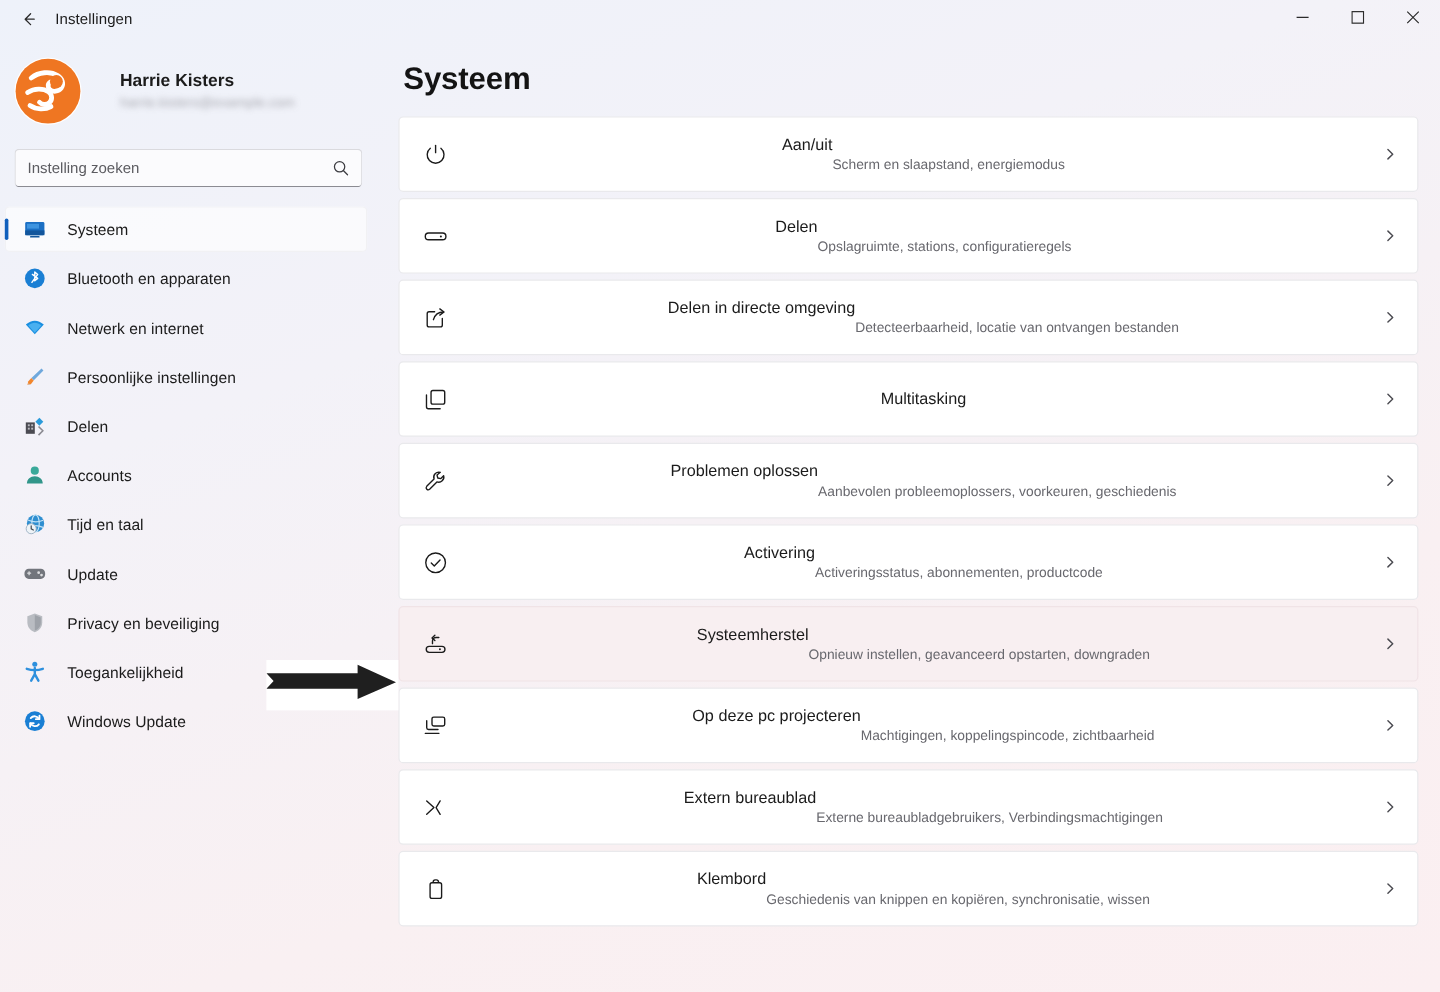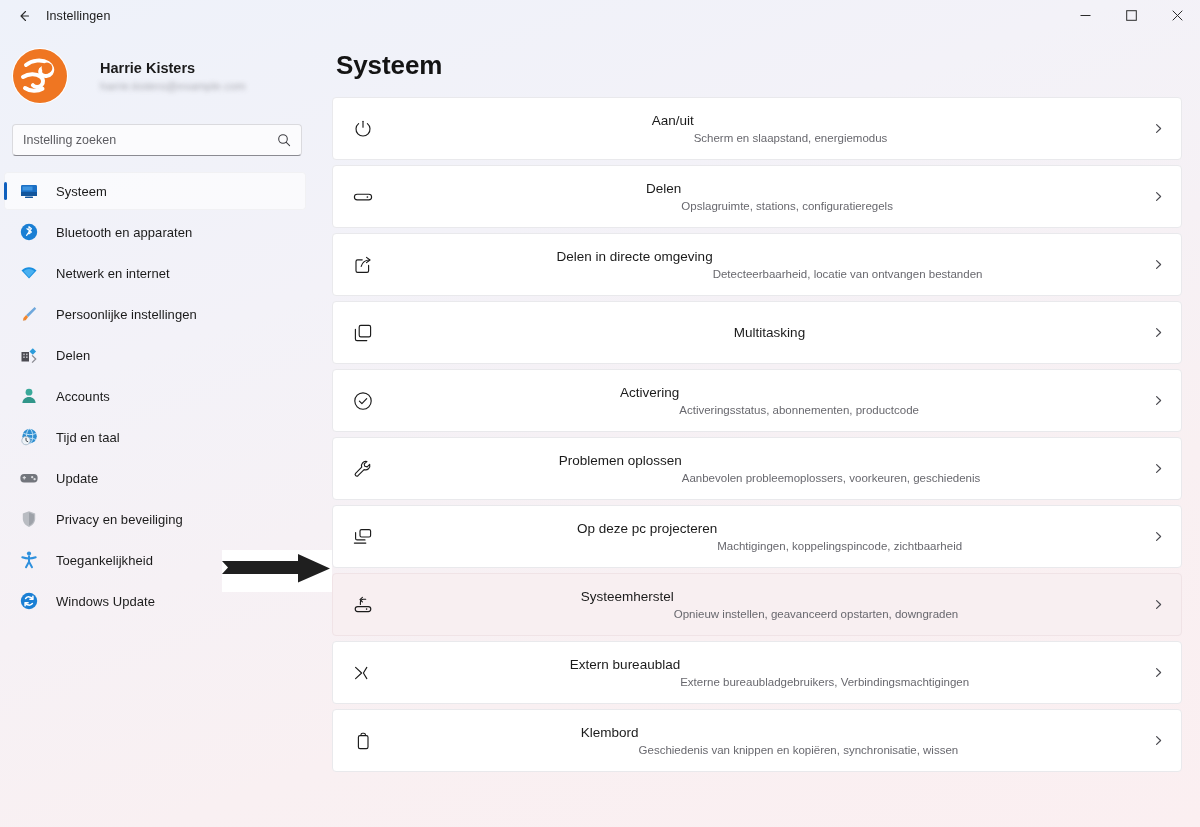--- a/index.html
+++ b/index.html
@@ -547,83 +547,83 @@
           <span class="chevron">
             <svg width="13" height="13" viewBox="0 0 13 13" fill="none">
                 <path d="M4.6 2.6l4 3.9-4 3.9" stroke="#4a4a50" stroke-width="1.2" stroke-linecap="round" stroke-linejoin="round"></path>
               </svg>
           </span>
         </div>
 
         <div class="card">
           <span class="card-icon">
             <svg width="22" height="22" viewBox="0 0 22 22" fill="none">
+              <path d="M14.9 3.6a4.3 4.3 0 0 0-5.2 5.6L3.6 15.3a1.7 1.7 0 0 0 2.4 2.4l6.1-6.1a4.3 4.3 0 0 0 5.6-5.2l-2.5 2.5-2.4-.6-.6-2.4 2.7-2.3z" stroke="#1b1b1b" stroke-width="1.15" stroke-linejoin="round"></path>
+            </svg>
+          </span>
+          <span class="card-text">
+            <span class="card-title">Problemen oplossen</span>
+            <span class="card-sub">Aanbevolen probleemoplossers, voorkeuren, geschiedenis</span>
+          </span>
+          <span class="chevron">
+            <svg width="13" height="13" viewBox="0 0 13 13" fill="none">
+                <path d="M4.6 2.6l4 3.9-4 3.9" stroke="#4a4a50" stroke-width="1.2" stroke-linecap="round" stroke-linejoin="round"></path>
+              </svg>
+          </span>
+        </div>
+
+        <div class="card">
+          <span class="card-icon">
+            <svg width="22" height="22" viewBox="0 0 22 22" fill="none">
               <circle cx="11" cy="11" r="8.2" stroke="#1b1b1b" stroke-width="1.15"></circle>
               <path d="M7.4 11.2l2.5 2.5 4.8-5.1" stroke="#1b1b1b" stroke-width="1.15" stroke-linecap="round" stroke-linejoin="round"></path>
             </svg>
           </span>
           <span class="card-text">
             <span class="card-title">Activering</span>
             <span class="card-sub">Activeringsstatus, abonnementen, productcode</span>
-          </span>
-          <span class="chevron">
-            <svg width="13" height="13" viewBox="0 0 13 13" fill="none">
-                <path d="M4.6 2.6l4 3.9-4 3.9" stroke="#4a4a50" stroke-width="1.2" stroke-linecap="round" stroke-linejoin="round"></path>
-              </svg>
-          </span>
-        </div>
-
-        <div class="card">
-          <span class="card-icon">
-            <svg width="22" height="22" viewBox="0 0 22 22" fill="none">
-              <path d="M14.9 3.6a4.3 4.3 0 0 0-5.2 5.6L3.6 15.3a1.7 1.7 0 0 0 2.4 2.4l6.1-6.1a4.3 4.3 0 0 0 5.6-5.2l-2.5 2.5-2.4-.6-.6-2.4 2.7-2.3z" stroke="#1b1b1b" stroke-width="1.15" stroke-linejoin="round"></path>
-            </svg>
-          </span>
-          <span class="card-text">
-            <span class="card-title">Problemen oplossen</span>
-            <span class="card-sub">Aanbevolen probleemoplossers, voorkeuren, geschiedenis</span>
-          </span>
-          <span class="chevron">
-            <svg width="13" height="13" viewBox="0 0 13 13" fill="none">
-                <path d="M4.6 2.6l4 3.9-4 3.9" stroke="#4a4a50" stroke-width="1.2" stroke-linecap="round" stroke-linejoin="round"></path>
-              </svg>
-          </span>
-        </div>
-
-        <div class="card">
-          <span class="card-icon">
-            <svg width="22" height="22" viewBox="0 0 22 22" fill="none">
-              <rect x="8" y="3.6" width="10.6" height="7.4" rx="1.5" stroke="#1b1b1b" stroke-width="1.15"></rect>
-              <path d="M13 13.9H5.1a1.5 1.5 0 0 1-1.5-1.5V6.6" stroke="#1b1b1b" stroke-width="1.15" stroke-linecap="round"></path>
-              <path d="M2.4 17.1h11.4" stroke="#1b1b1b" stroke-width="1.15" stroke-linecap="round"></path>
-            </svg>
-          </span>
-          <span class="card-text">
-            <span class="card-title">Op deze pc projecteren</span>
-            <span class="card-sub">Machtigingen, koppelingspincode, zichtbaarheid</span>
           </span>
           <span class="chevron">
             <svg width="13" height="13" viewBox="0 0 13 13" fill="none">
                 <path d="M4.6 2.6l4 3.9-4 3.9" stroke="#4a4a50" stroke-width="1.2" stroke-linecap="round" stroke-linejoin="round"></path>
               </svg>
           </span>
         </div>
 
         <div class="card highlight">
           <span class="card-icon">
             <svg width="22" height="22" viewBox="0 0 22 22" fill="none">
               <rect x="3.2" y="12.6" width="15.6" height="5" rx="2.5" stroke="#1b1b1b" stroke-width="1.15"></rect>
               <circle cx="14.6" cy="15.1" r=".8" fill="#1b1b1b"></circle>
               <path d="M8.4 10.4V8.2a3 3 0 0 1 3-3h2.3" stroke="#1b1b1b" stroke-width="1.15" stroke-linecap="round"></path>
               <path d="M10.4 3.4L8 5.6l2.4 2.2" stroke="#1b1b1b" stroke-width="1.15" stroke-linecap="round" stroke-linejoin="round"></path>
             </svg>
           </span>
           <span class="card-text">
             <span class="card-title">Systeemherstel</span>
             <span class="card-sub">Opnieuw instellen, geavanceerd opstarten, downgraden</span>
+          </span>
+          <span class="chevron">
+            <svg width="13" height="13" viewBox="0 0 13 13" fill="none">
+                <path d="M4.6 2.6l4 3.9-4 3.9" stroke="#4a4a50" stroke-width="1.2" stroke-linecap="round" stroke-linejoin="round"></path>
+              </svg>
+          </span>
+        </div>
+
+        <div class="card">
+          <span class="card-icon">
+            <svg width="22" height="22" viewBox="0 0 22 22" fill="none">
+              <rect x="8" y="3.6" width="10.6" height="7.4" rx="1.5" stroke="#1b1b1b" stroke-width="1.15"></rect>
+              <path d="M13 13.9H5.1a1.5 1.5 0 0 1-1.5-1.5V6.6" stroke="#1b1b1b" stroke-width="1.15" stroke-linecap="round"></path>
+              <path d="M2.4 17.1h11.4" stroke="#1b1b1b" stroke-width="1.15" stroke-linecap="round"></path>
+            </svg>
+          </span>
+          <span class="card-text">
+            <span class="card-title">Op deze pc projecteren</span>
+            <span class="card-sub">Machtigingen, koppelingspincode, zichtbaarheid</span>
           </span>
           <span class="chevron">
             <svg width="13" height="13" viewBox="0 0 13 13" fill="none">
                 <path d="M4.6 2.6l4 3.9-4 3.9" stroke="#4a4a50" stroke-width="1.2" stroke-linecap="round" stroke-linejoin="round"></path>
               </svg>
           </span>
         </div>
 
         <div class="card">
           <span class="card-icon">

